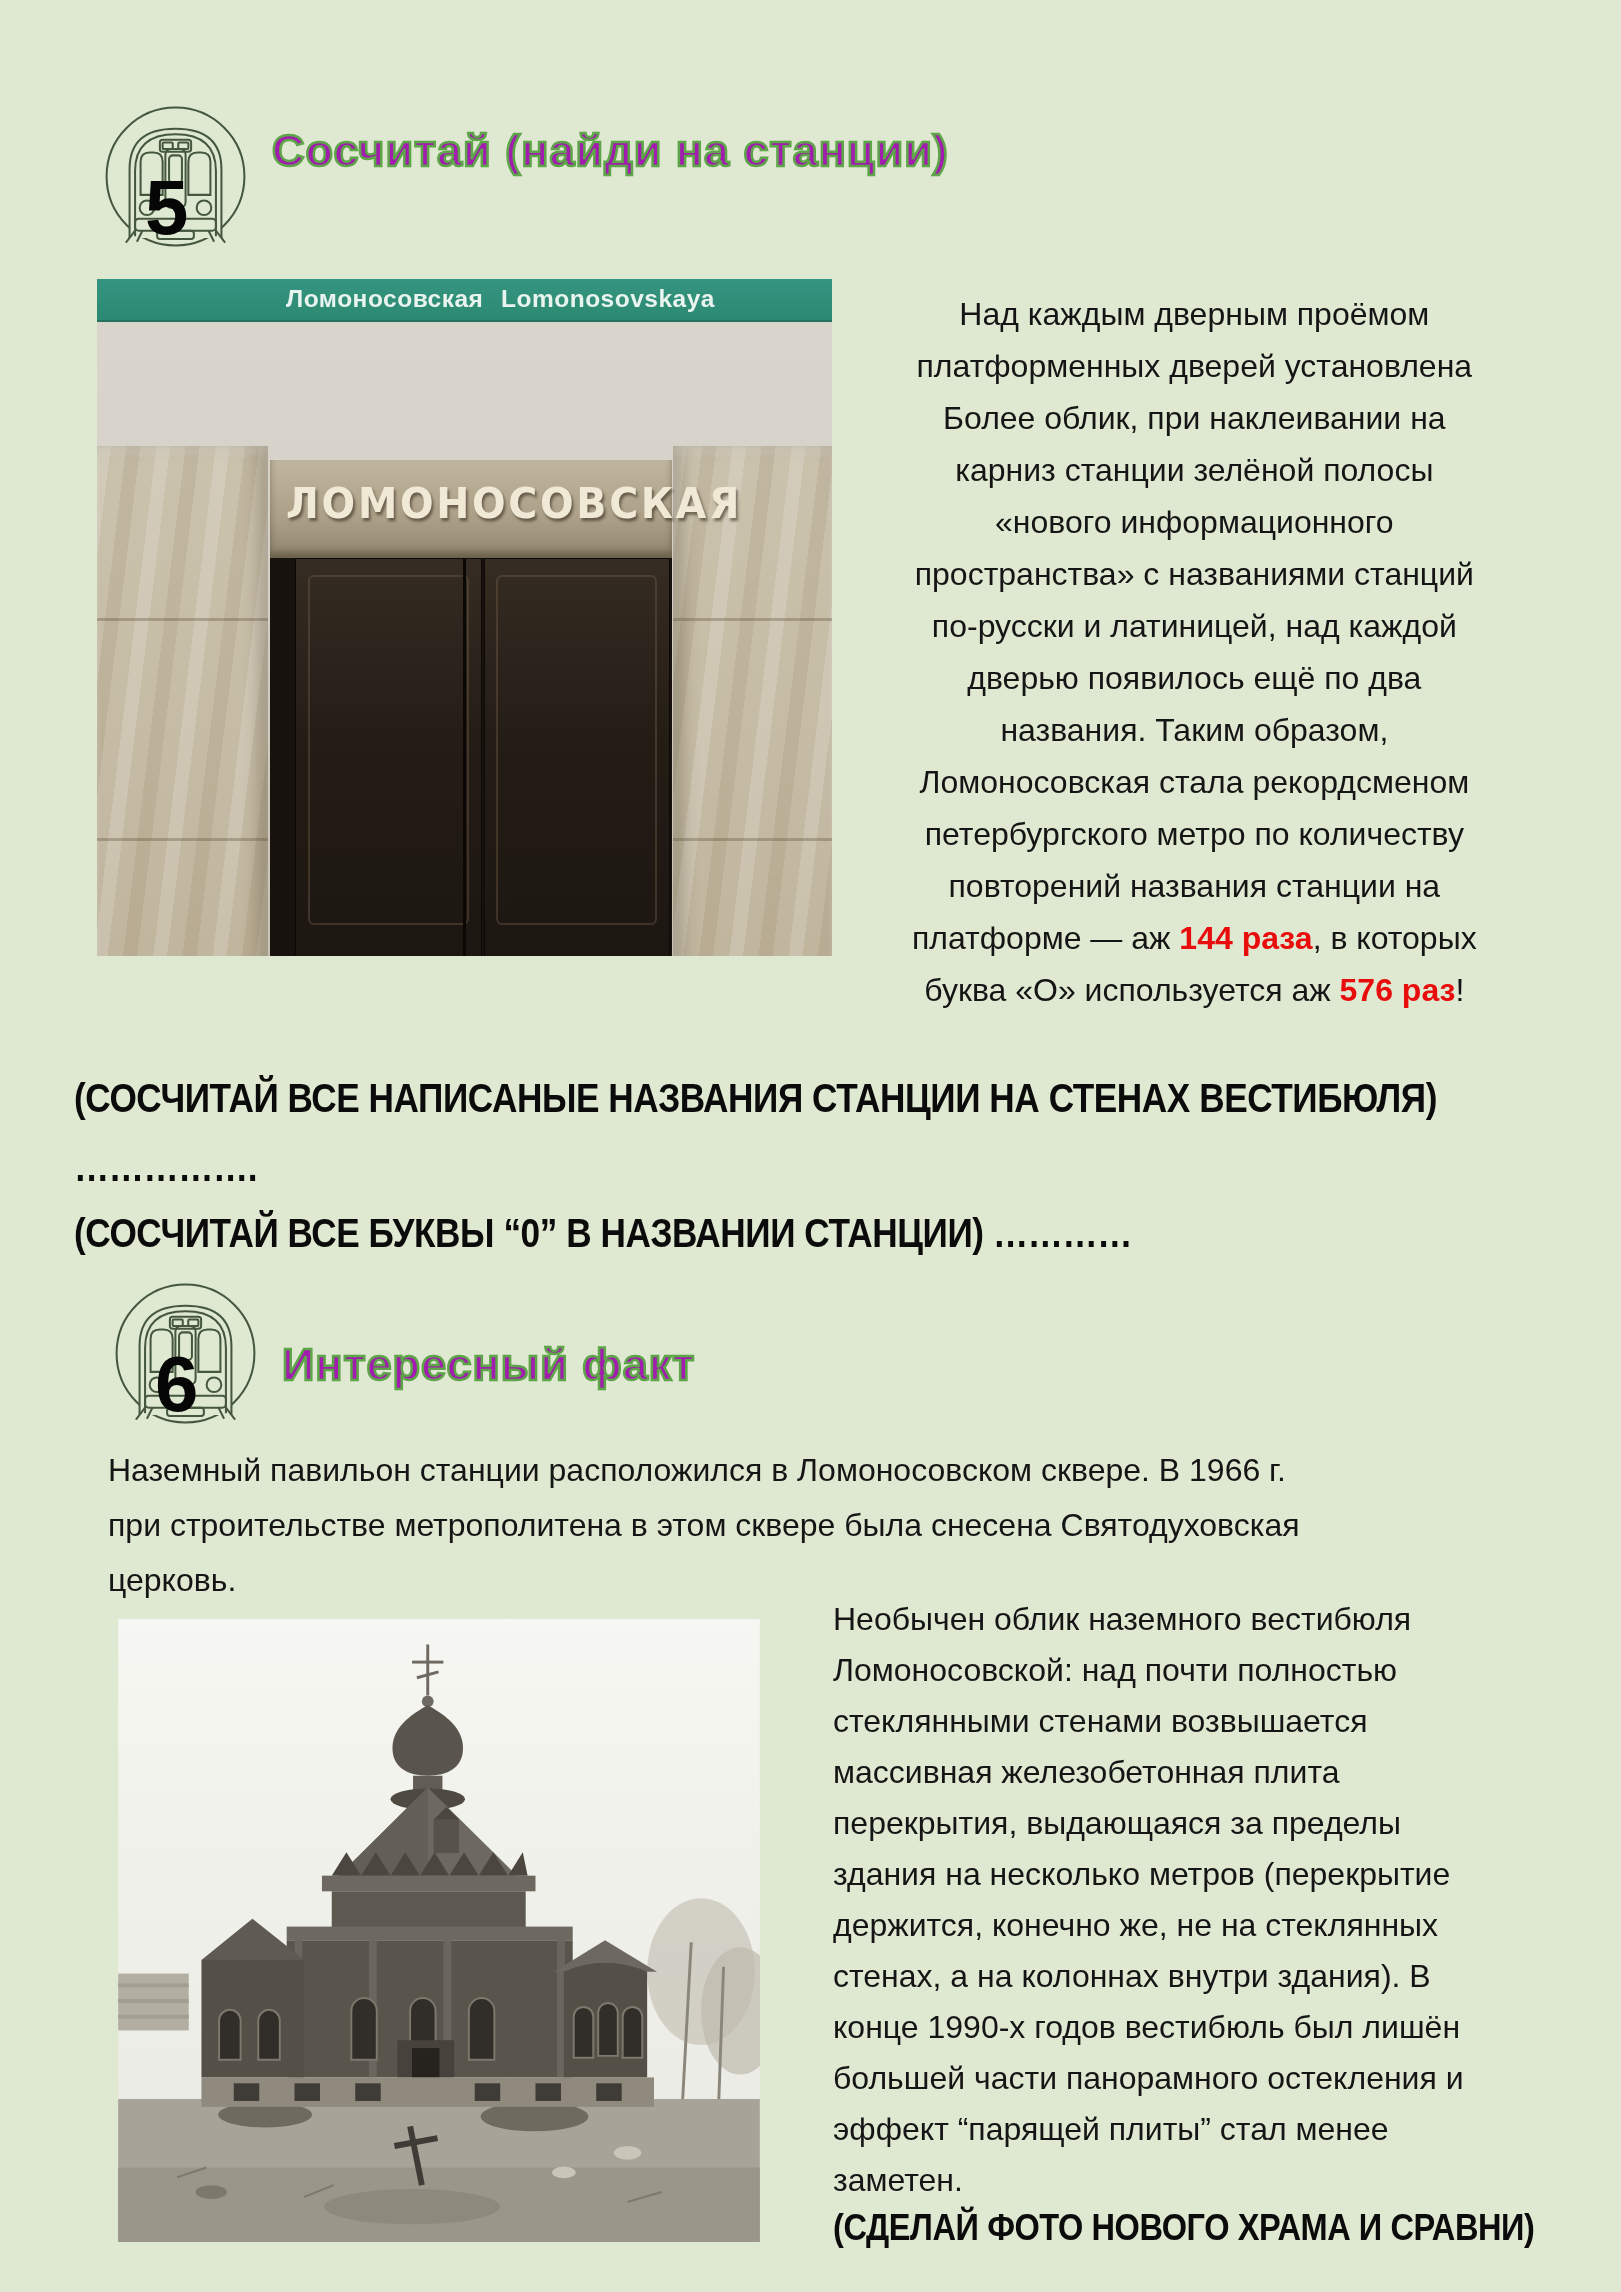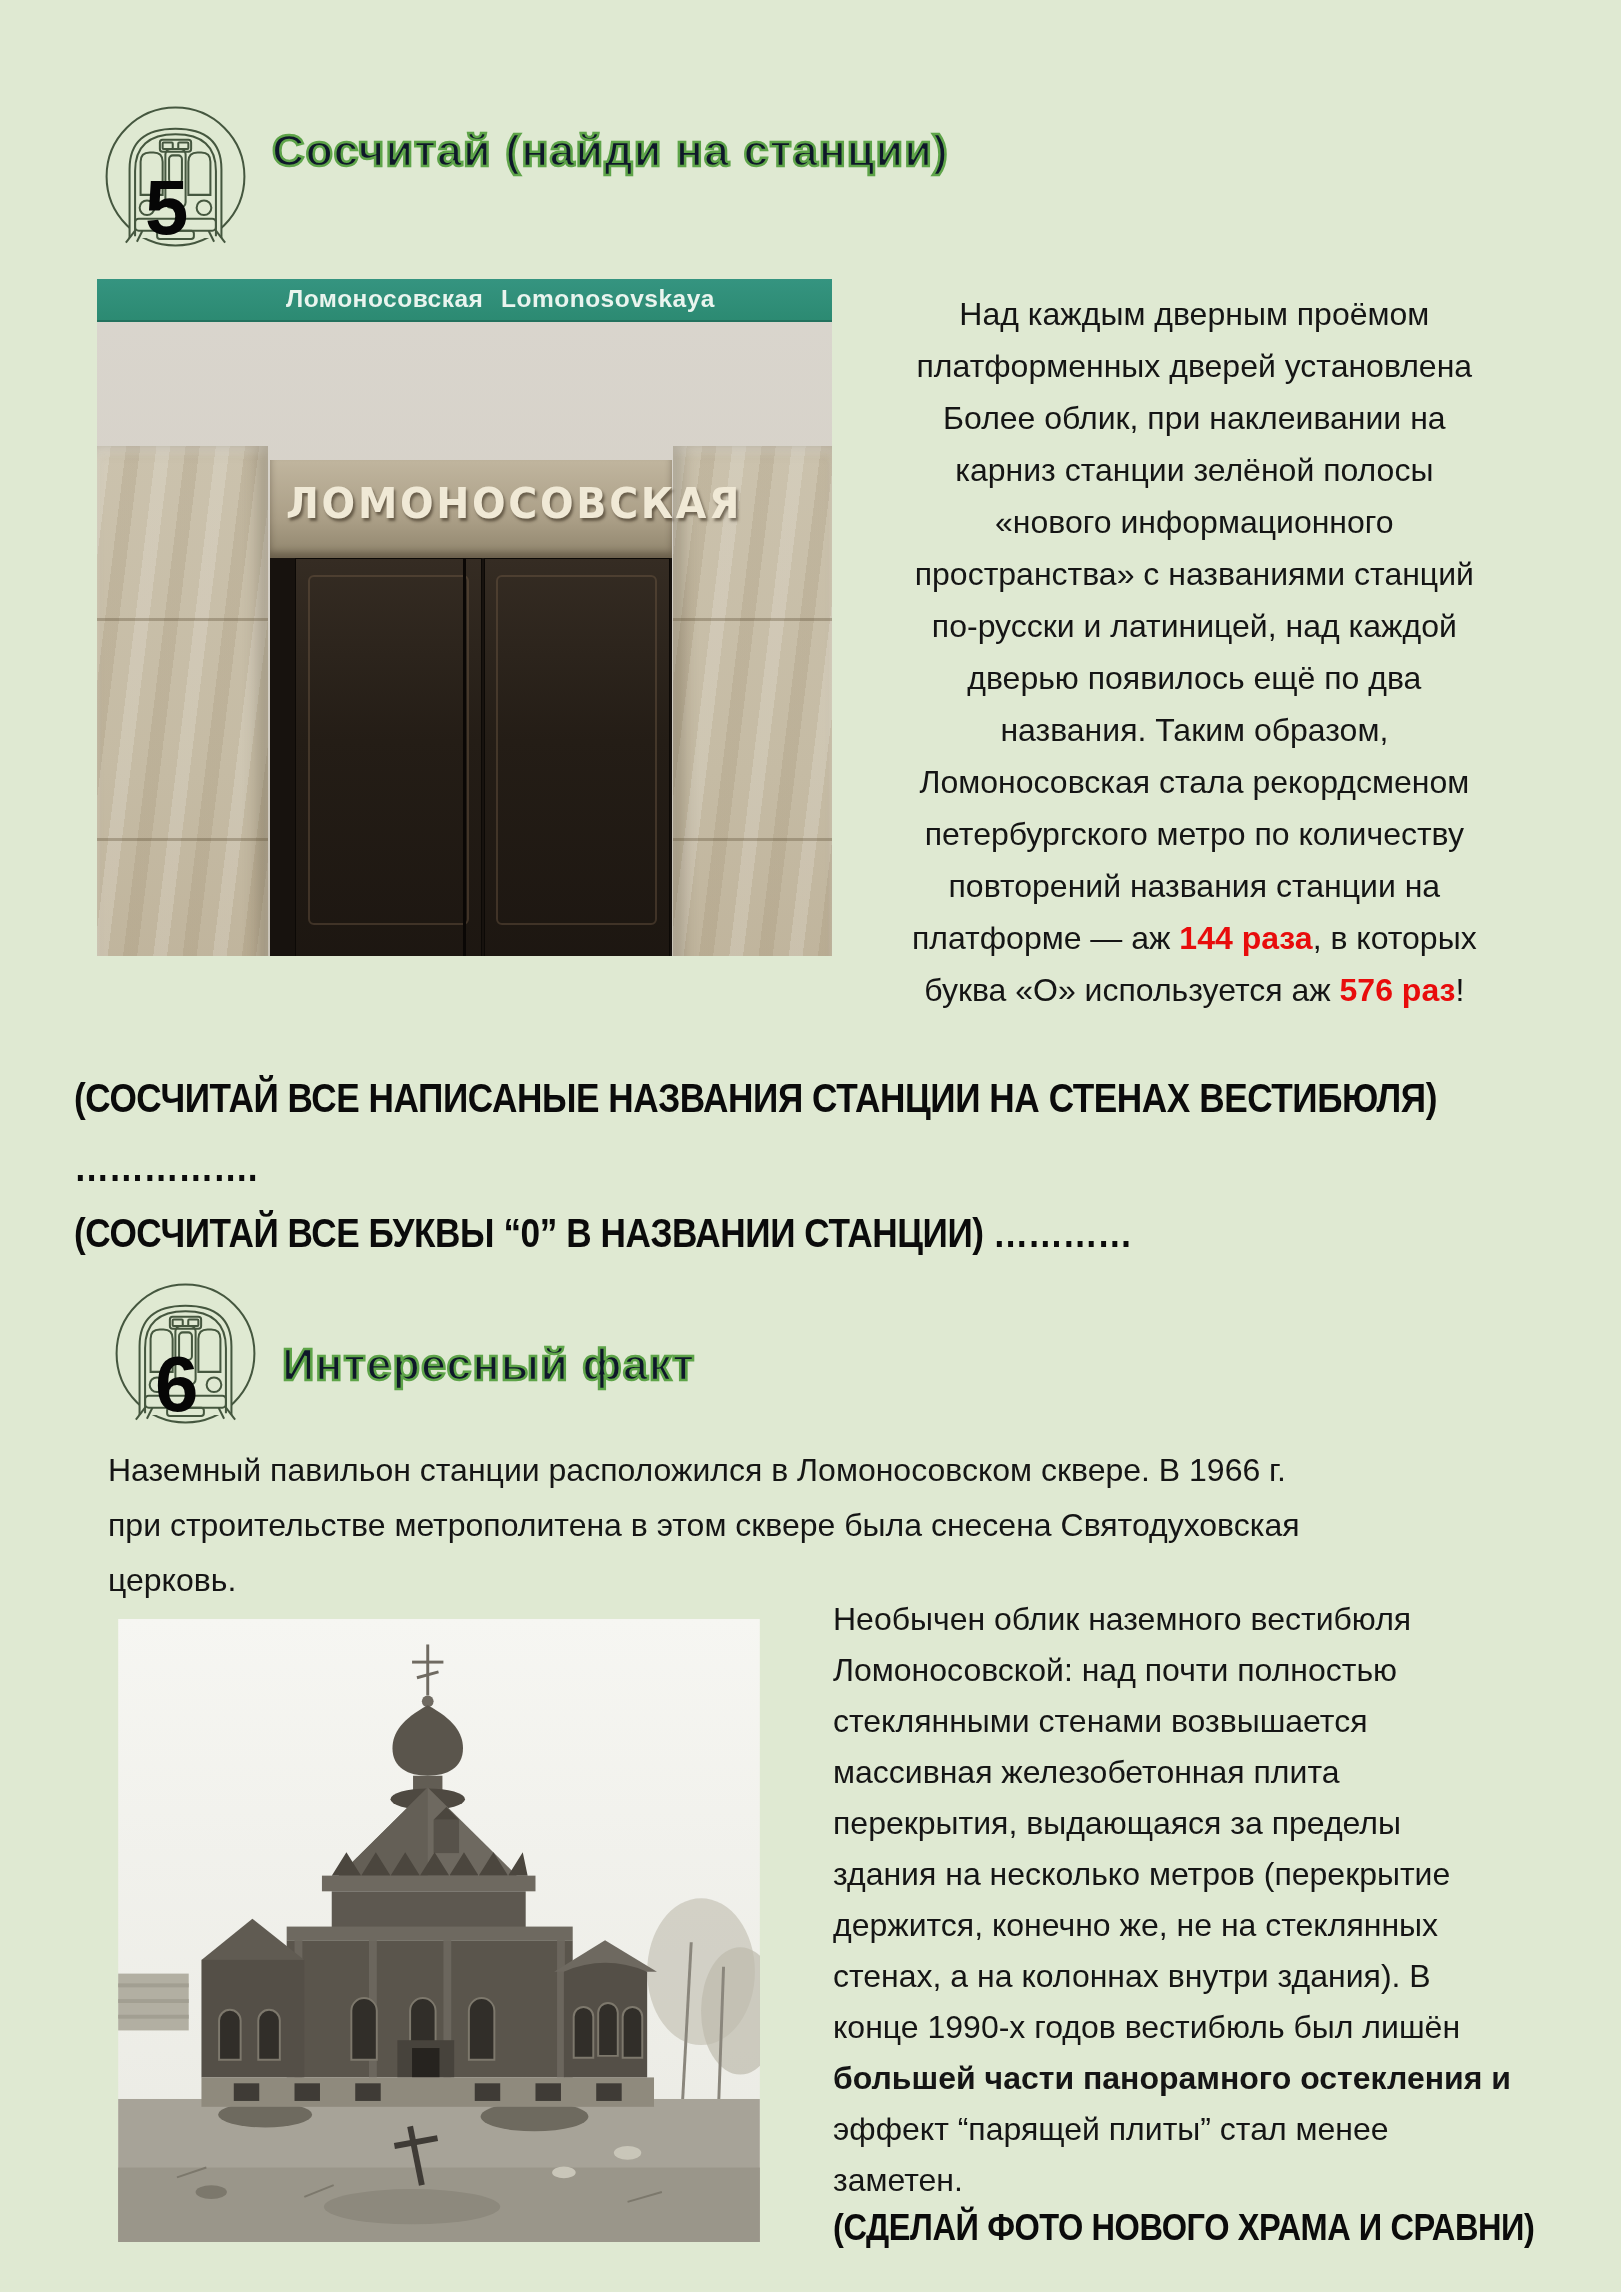--- a/index.html
+++ b/index.html
@@ -7,21 +7,21 @@
     position:relative;width:1621px;height:2293px;
     background:#dfe9d2;overflow:hidden;
     font-family:"Liberation Sans","DejaVu Sans",sans-serif;
     color:#151515;
   }
   .abs{position:absolute;}
 
   
   .greenhead{
     font-size:45px;font-weight:bold;letter-spacing:1px;
-    color:#0f172a;
+    color:#a21caf;
     -webkit-text-stroke:2.5px #5ea449;
     text-shadow:0 1px 1px rgba(255,255,255,.5);
     white-space:nowrap;
   }
 
   
   .icon-badge{width:147px;height:147px;}
   .icon-badge svg{position:absolute;left:0;top:0;}
   .badge-num{
     position:absolute;left:43px;top:65px;
@@ -318,21 +318,21 @@
   <div class="abs" style="left:833px;top:1594px;">
     <div class="pline" style="line-height:51px;">Необычен облик наземного вестибюля</div>
     <div class="pline" style="line-height:51px;">Ломоносовской: над почти полностью</div>
     <div class="pline" style="line-height:51px;">стеклянными стенами возвышается</div>
     <div class="pline" style="line-height:51px;">массивная железобетонная плита</div>
     <div class="pline" style="line-height:51px;">перекрытия, выдающаяся за пределы</div>
     <div class="pline" style="line-height:51px;">здания на несколько метров (перекрытие</div>
     <div class="pline" style="line-height:51px;">держится, конечно же, не на стеклянных</div>
     <div class="pline" style="line-height:51px;">стенах, а на колоннах внутри здания). В</div>
     <div class="pline" style="line-height:51px;">конце 1990-х годов вестибюль был лишён</div>
-    <div class="pline" style="line-height:51px;font-weight:bold;">большей части панорамного остекления и</div>
+    <div class="pline" style="line-height:51px;">большей части панорамного остекления и</div>
     <div class="pline" style="line-height:51px;">эффект “парящей плиты” стал менее</div>
     <div class="pline" style="line-height:51px;">заметен.</div>
   </div>
 
   <div class="abs qbold small" style="left:833px;top:2207px;">(СДЕЛАЙ ФОТО НОВОГО ХРАМА И СРАВНИ)</div>
 
 </div>
 
 
 </body></html>

